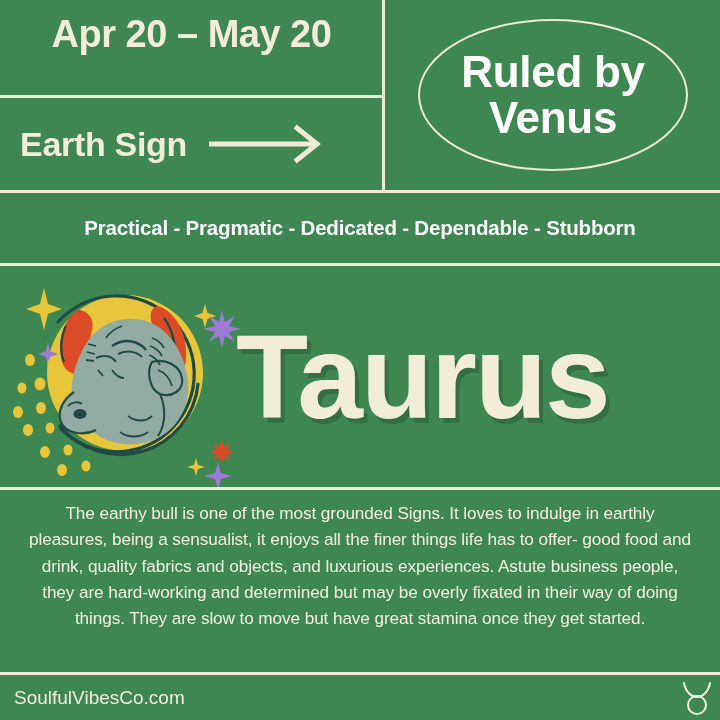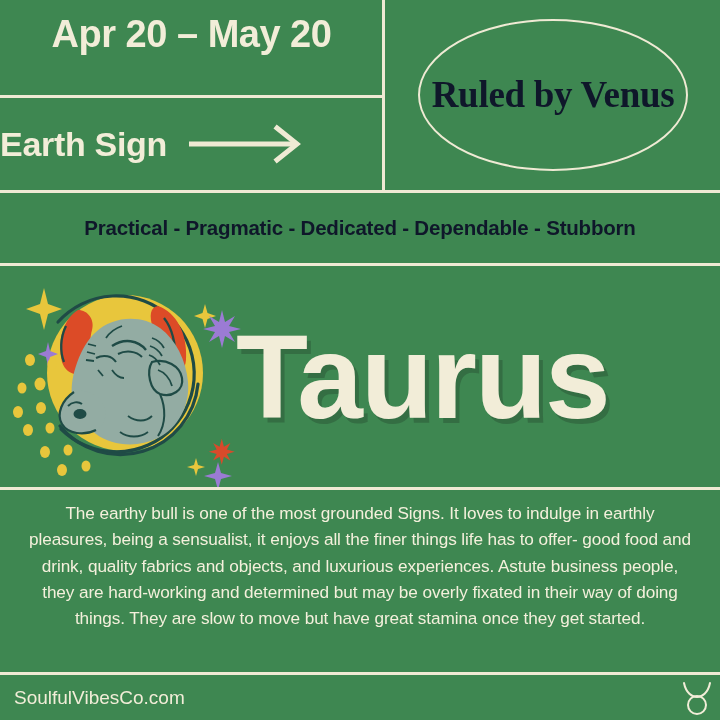--- a/index.html
+++ b/index.html
@@ -21,51 +21,50 @@
   .date-row {
     position:absolute; left:0; top:0; width:383px; height:68px;
     display:flex; align-items:center; justify-content:center;
   }
   .date-text {
     color:#F2EDD8; font-size:38px; font-weight:bold;
     letter-spacing:-0.5px; white-space:nowrap;
   }
   .element-row {
     position:absolute; left:0; top:98px; width:383px; height:92px;
-    display:flex; align-items:center; 
+    display:flex; align-items:center; padding-left:20px;
   }
   .element-text {
     color:#F2EDD8; font-size:34px; font-weight:bold;
     letter-spacing:-0.3px; white-space:nowrap;
   }
   .arrow { margin-left:20px; display:flex; align-items:center; }
 
   
   .oval-wrap {
     position:absolute; left:386px; top:0; width:334px; height:190px;
     display:flex; align-items:center; justify-content:center;
   }
   .oval {
     width:270px; height:152px; border:2px solid #EFEAD4; border-radius:50%;
     display:flex; align-items:center; justify-content:center;
     text-align:center;
   }
   .oval-text {
-    color:#0f172a; font-size:37px; font-weight:bold; line-height:1.05;
+    color:#ffffff; font-size:44px; font-weight:bold; line-height:1.05;
     letter-spacing:-0.3px;
-    font-family:Liberation Serif, serif;
   }
 
   
   .traits {
     position:absolute; left:0; top:193px; width:720px; height:70px;
     display:flex; align-items:center; justify-content:center;
   }
   .traits-text {
-    color:#0f172a; font-size:20.5px; font-weight:bold; white-space:nowrap;
+    color:#ffffff; font-size:20.5px; font-weight:bold; white-space:nowrap;
     letter-spacing:-0.2px;
   }
 
   
   .hero { position:absolute; left:0; top:266px; width:720px; height:221px; }
   .hero-art { position:absolute; left:0; top:0; width:250px; height:221px; }
   .hero-title {
     position:absolute; left:236px; top:0; width:484px; height:221px;
     display:flex; align-items:center;
   }

